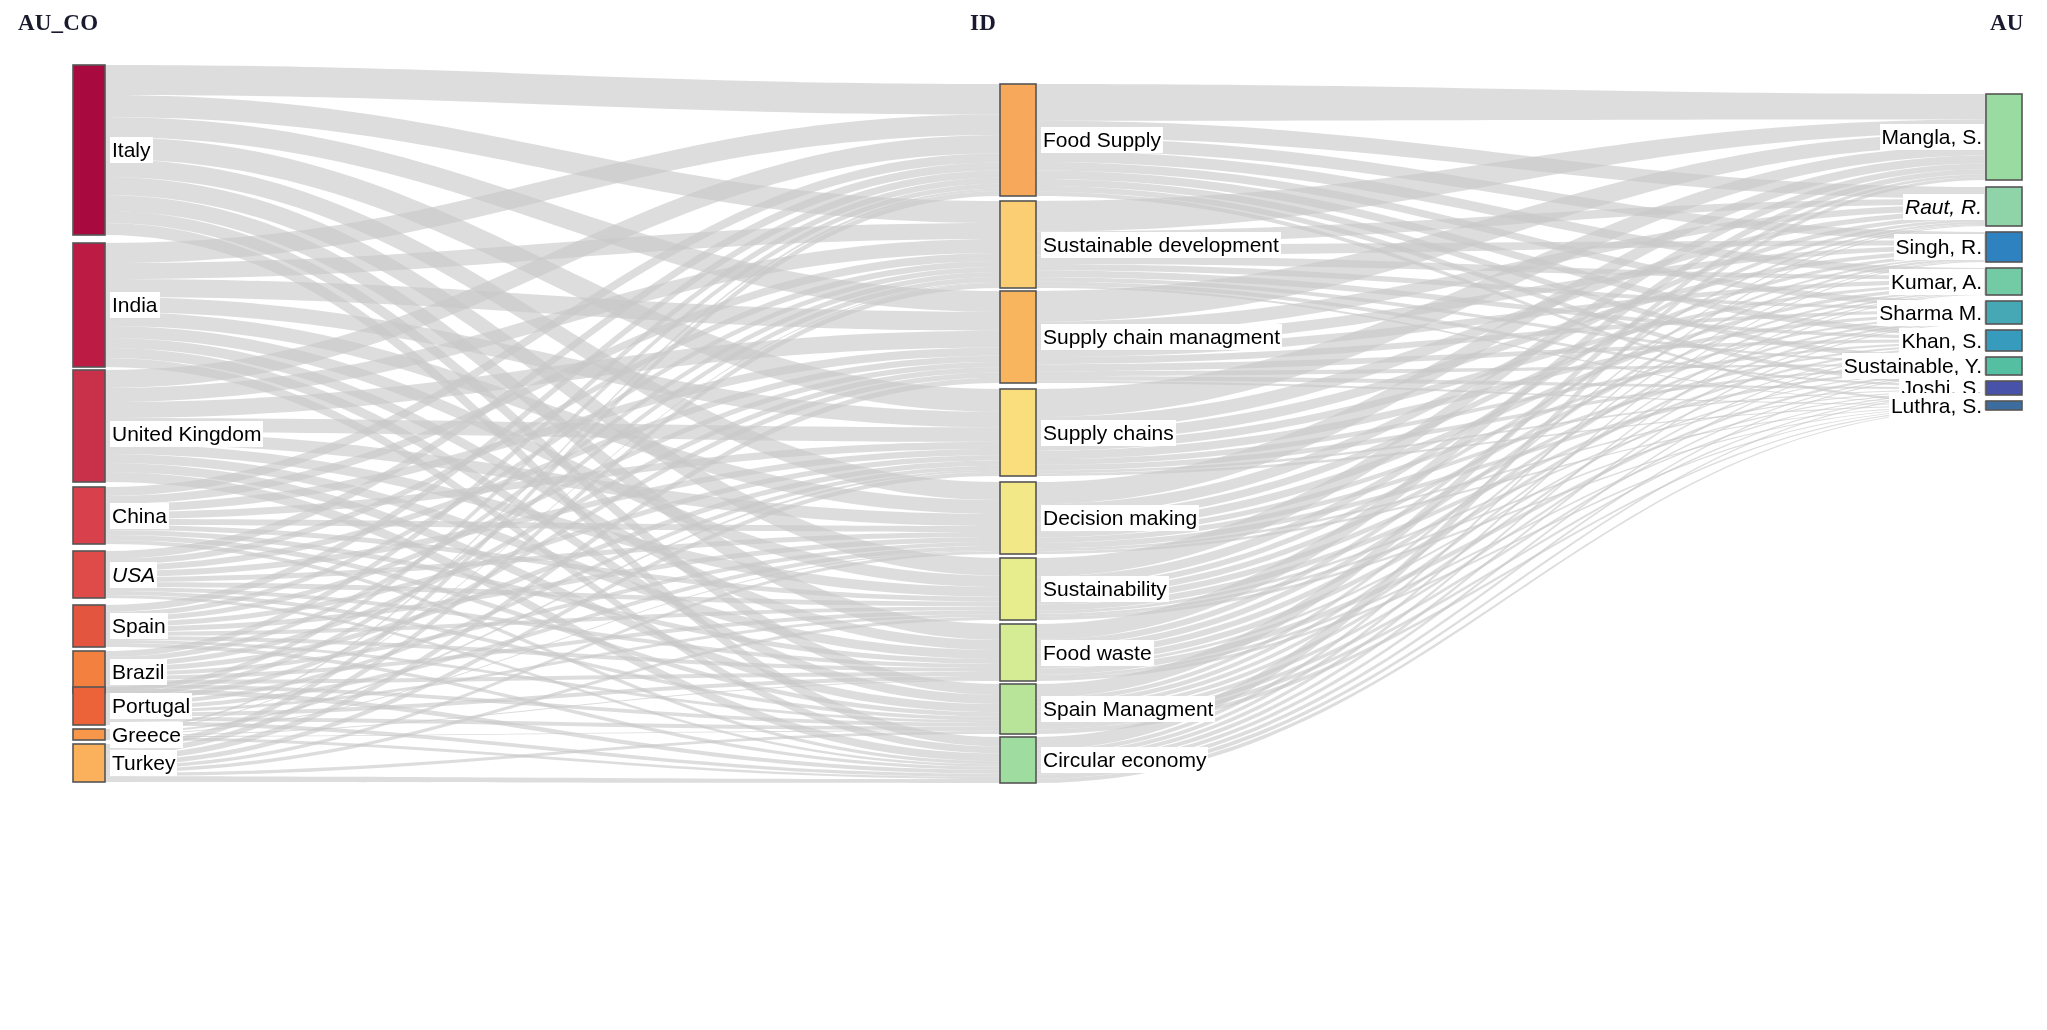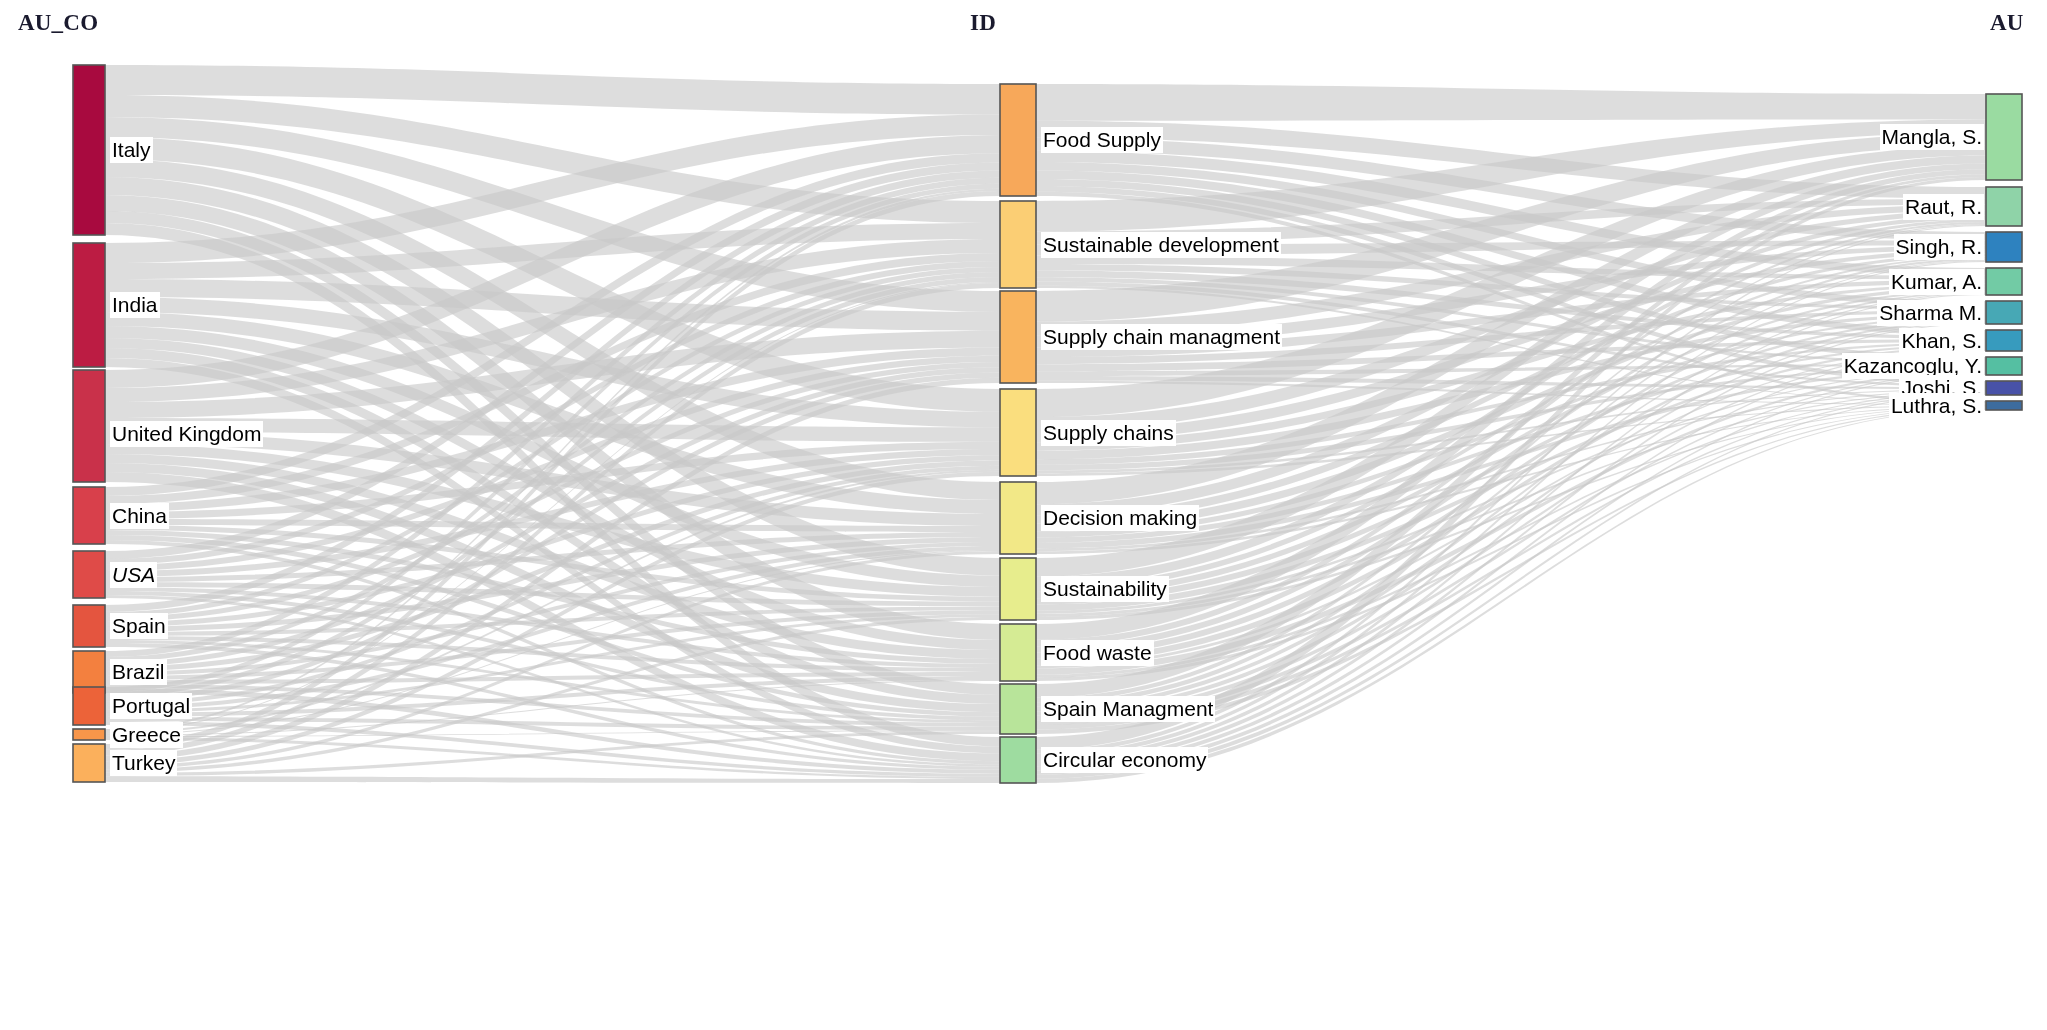--- a/index.html
+++ b/index.html
@@ -236,22 +236,22 @@
       <div class="node-label nl-left" style="position: absolute; top: 127px; left: 1041px;">Food Supply</div>
       <div class="node-label nl-left" style="position: absolute; top: 231.5px; left: 1041px;">Sustainable development</div>
       <div class="node-label nl-left" style="position: absolute; top: 324px; left: 1041px;">Supply chain managment</div>
       <div class="node-label nl-left" style="position: absolute; top: 419.5px; left: 1041px;">Supply chains</div>
       <div class="node-label nl-left" style="position: absolute; top: 505px; left: 1041px;">Decision making</div>
       <div class="node-label nl-left" style="position: absolute; top: 576px; left: 1041px;">Sustainability</div>
       <div class="node-label nl-left" style="position: absolute; top: 639.5px; left: 1041px;">Food waste</div>
       <div class="node-label nl-left" style="position: absolute; top: 696px; left: 1041px;">Spain Managment</div>
       <div class="node-label nl-left" style="position: absolute; top: 747px; left: 1041px;">Circular economy</div>
       <div class="node-label nl-right" style="position: absolute; top: 124px; right: 63px;">Mangla, S.</div>
-      <div class="node-label nl-right" style="position: absolute; top: 193.5px; right: 63px;">Raut, R.</div>
+      <div class="node-label nl-right" style="position: absolute; top: 193.5px; right: 63px; font-style: italic;">Raut, R.</div>
       <div class="node-label nl-right" style="position: absolute; top: 234px; right: 63px;">Singh, R.</div>
       <div class="node-label nl-right" style="position: absolute; top: 268.5px; right: 63px;">Kumar, A.</div>
       <div class="node-label nl-right" style="position: absolute; top: 299.5px; right: 63px;">Sharma M.</div>
       <div class="node-label nl-right" style="position: absolute; top: 327.5px; right: 63px;">Khan, S.</div>
-      <div class="node-label nl-right" style="position: absolute; top: 353px; right: 63px;">Kazancoglu, Y.</div>
+      <div class="node-label nl-right" style="position: absolute; top: 353px; right: 63px;">Sustainable, Y.</div>
       <div class="node-label nl-right" style="position: absolute; top: 375px; right: 63px;">Joshi, S.</div>
       <div class="node-label nl-right" style="position: absolute; top: 392.5px; right: 63px;">Luthra, S.</div>
     </div>
 </div>
 
 </body></html>

